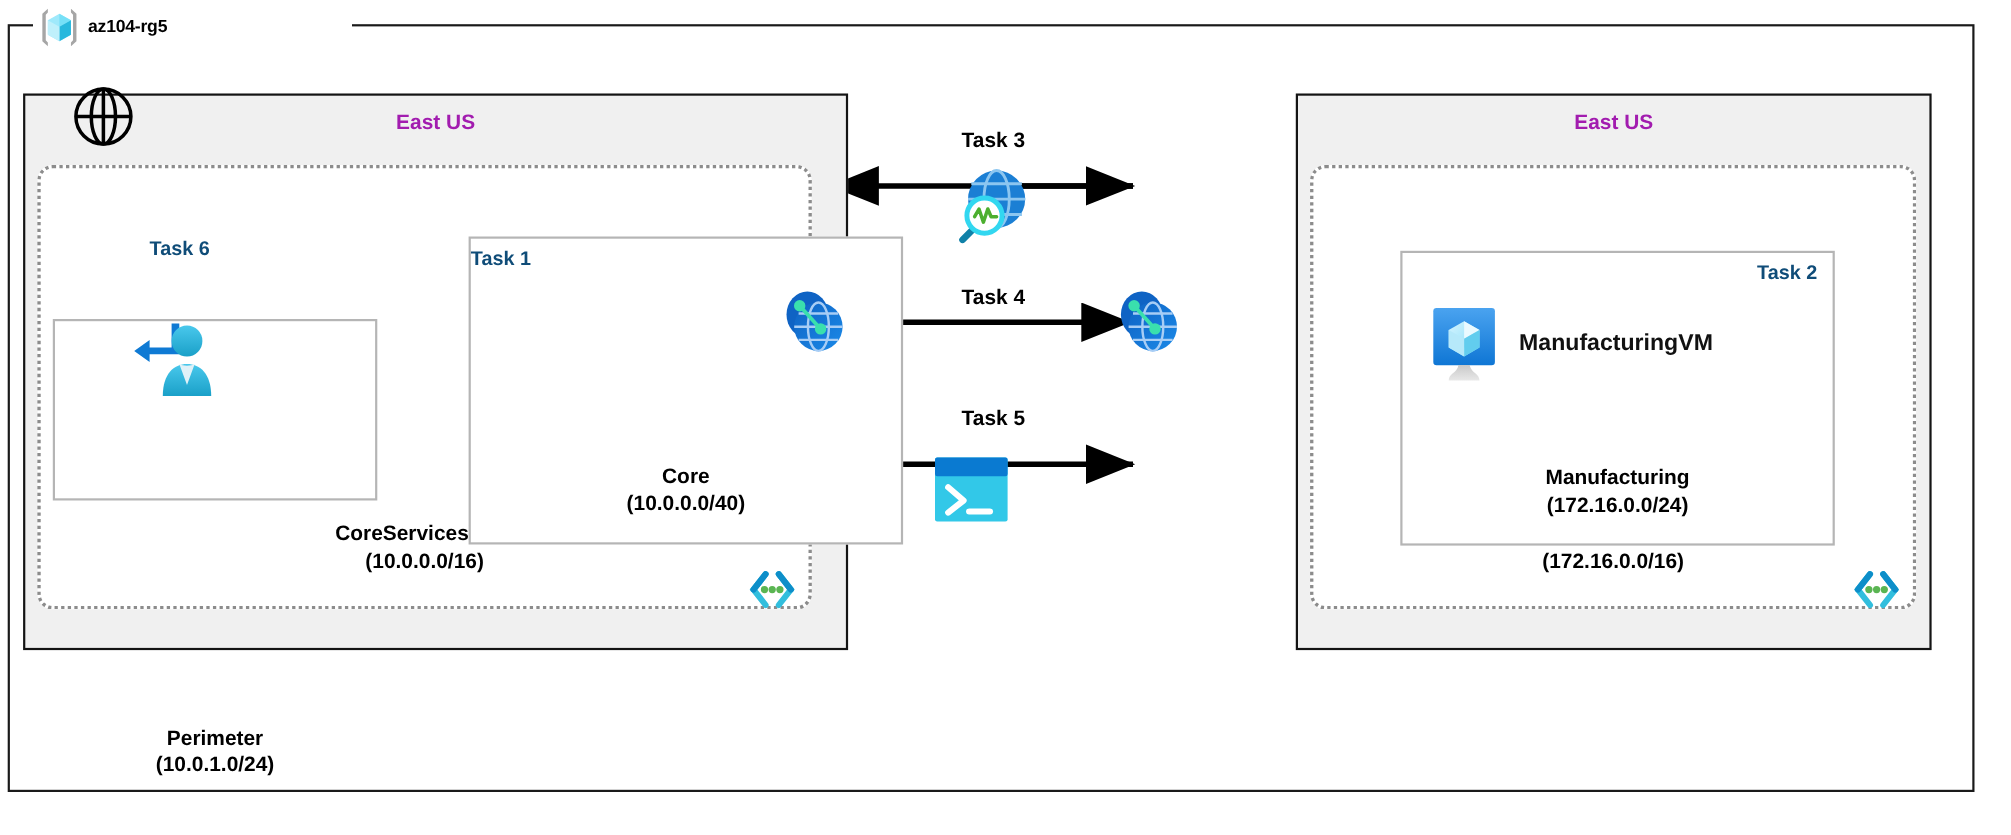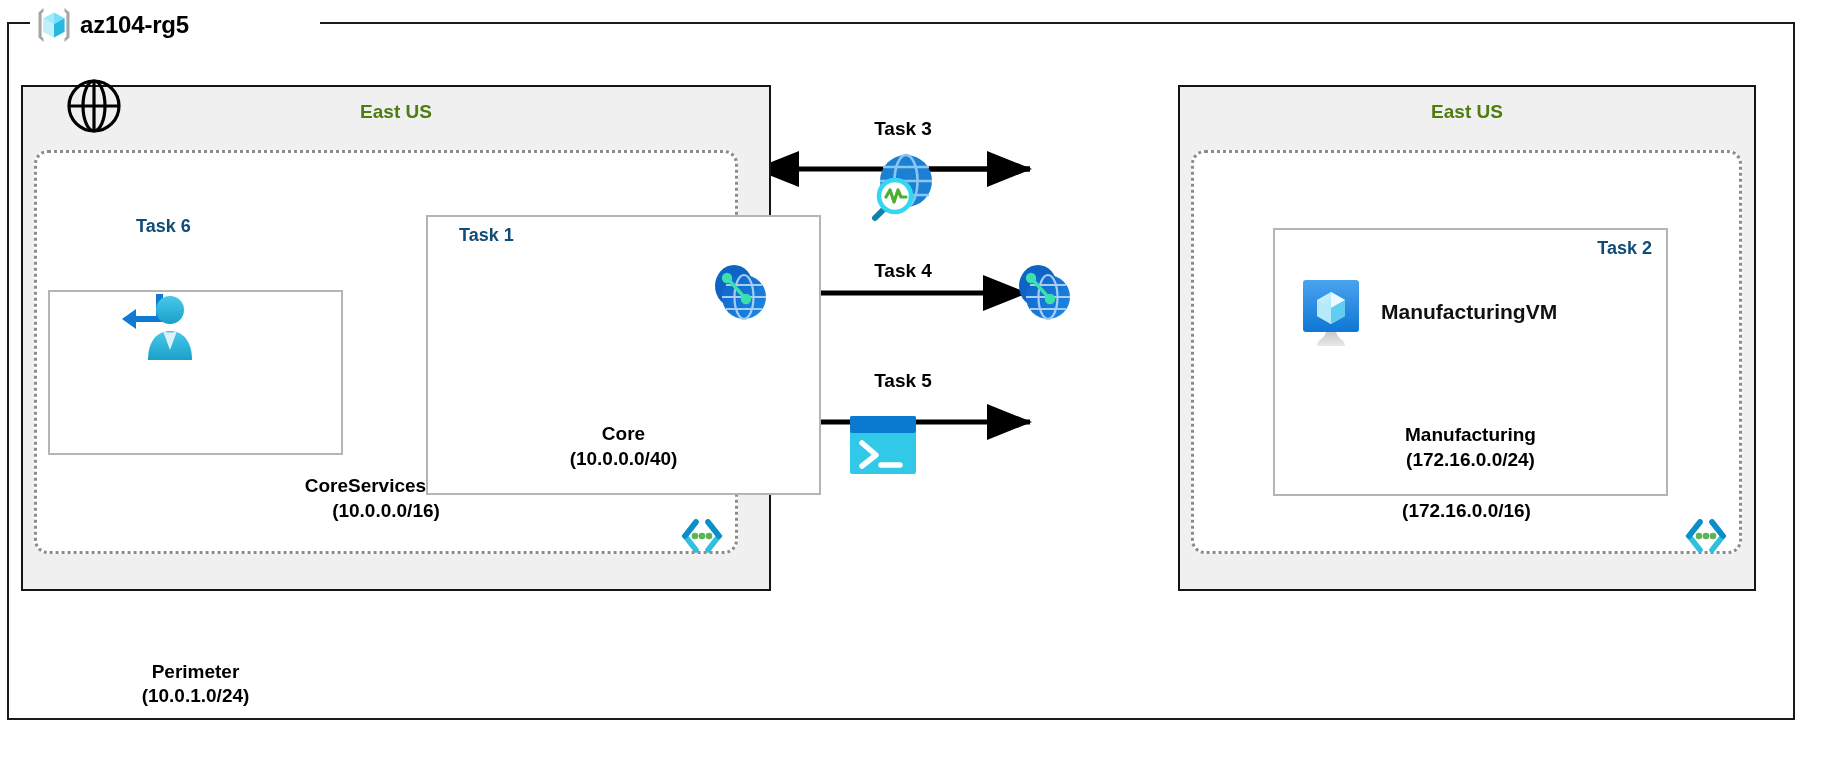--- a/index.html
+++ b/index.html
@@ -27,38 +27,38 @@
   
   #rg-title-gap{
     left:30px; top:10px; width:290px; height:28px;
     background:#ffffff;
   }
   #rg-title{
     left:34px; top:6px; height:38px;
     display:flex; align-items:center; gap:6px;
   }
   #rg-title .label{
-    font-size:24px; font-weight:bold; color:#000000;
+    font-size:16px; font-weight:bold; color:#000000;
     letter-spacing:-0.2px; white-space:nowrap;
   }
 
   
   .rg-icon{width:40px;height:40px;display:block;}
 
   
   .region{
     background:#f0f0f0;
     border:2px solid #141414;
     box-sizing:border-box;
   }
   #region-left{left:21px; top:85px; width:750px; height:506px;}
   #region-right{left:1178px; top:85px; width:578px; height:506px;}
   .region-title{
     position:absolute; left:0; right:0; top:14px;
-    text-align:center; font-size:19px; font-weight:bold; color:#4d7c0f;
+    text-align:center; font-size:19px; font-weight:bold; color:#a21caf;
   }
 
   
   .vnet{
     border:3px dotted #8c8c8c;
     border-radius:14px;
     background:#ffffff;
     box-sizing:border-box;
   }
   #vnet-left{left:34px; top:150px; width:704px; height:404px;}
@@ -232,21 +232,21 @@
 
       <circle cx="50" cy="20" r="14" fill="url(#persongrad)"></circle>
 
       <path d="M28 70 C28 50 38 41 50 41 C62 41 72 50 72 70 Z" fill="url(#persongrad)"></path>
 
       <path d="M43 41 L50 60 L57 41 C54 43 46 43 43 41 Z" fill="#dff1f8"></path>
     </svg>
   </div>
 
   <div class="abs subnet" id="subnet-core">
-    <div class="task-tag" style="left:31px; top:8px;">Task 1</div>
+    <div class="task-tag" style="left:0; top:8px;">Task 1</div>
     <div class="subnet-caption" style="bottom:22px;">
       <span>Core</span><br>
       <span>(10.0.0.0/40)</span>
     </div>
   </div>
 
   <div class="abs region" id="region-right">
     <div class="region-title">East US</div>
   </div>
 

